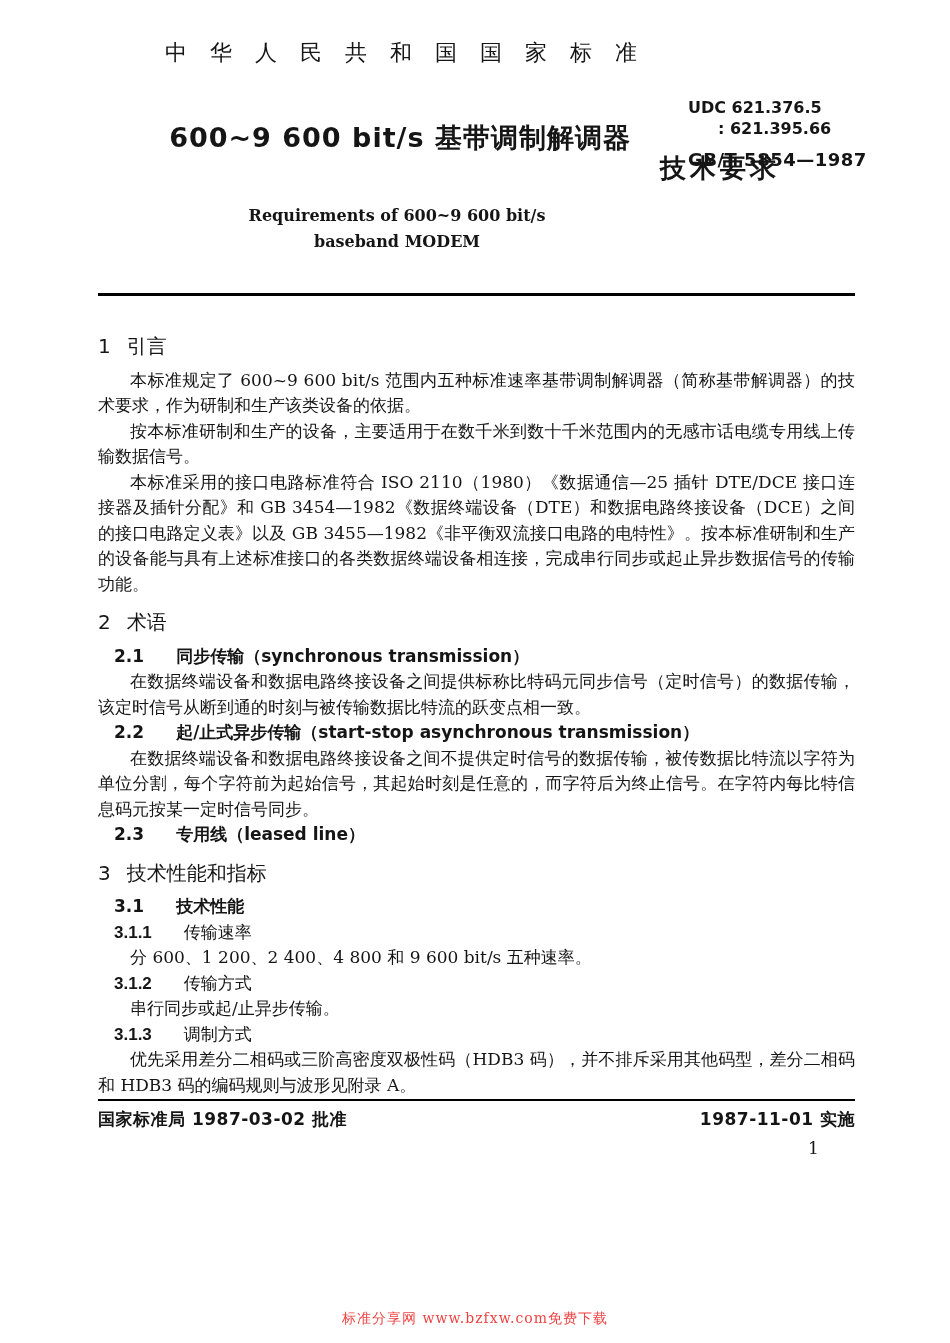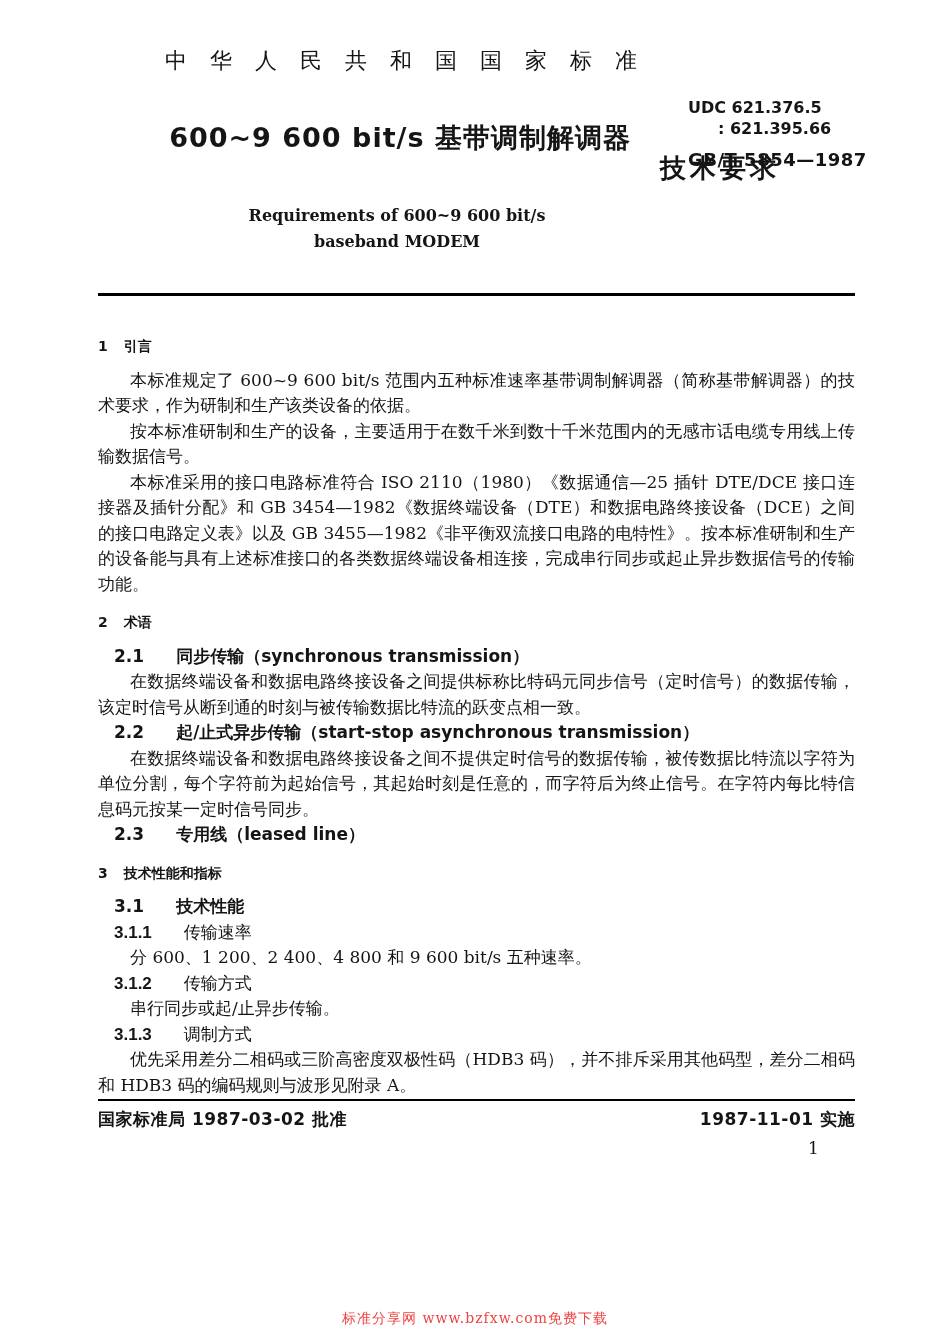--- a/index.html
+++ b/index.html
@@ -8,21 +8,21 @@
     width:950px;height:1343px;
     background:#ffffff;
     font-family:"DejaVu Serif","Liberation Serif",serif;
     color:#151515;
     overflow:hidden;
     margin:0 auto;
   }
 
   
   .gb-label{
-    position:absolute;top:46px;left:0;width:810px;
+    position:absolute;top:38px;left:0;width:810px;
     text-align:center;
     font-family:"DejaVu Sans","Liberation Sans",sans-serif;
     font-size:22px;font-weight:500;letter-spacing:8px;
     white-space:nowrap;
   }
   .title-cn1{
     position:absolute;top:120px;left:0;width:800px;
     text-align:center;
     font-family:"DejaVu Sans","Liberation Sans",sans-serif;
     font-size:27px;font-weight:700;letter-spacing:1px;
@@ -61,21 +61,21 @@
   .rule-bottom{top:1099px;height:2px;}
 
   
   .content{
     position:absolute;top:334px;left:98px;width:757px;
     font-size:17px;line-height:25.5px;
     text-align:justify;
   }
   .content .h1{
     font-family:"DejaVu Sans","Liberation Sans",sans-serif;
-    font-weight:700;font-size:14px;
+    font-weight:400;font-size:20px;
     margin:0 0 8px 0;
   }
   .content .h1.sp{margin-top:13px;}
   .content .h1 .ttl{margin-left:16px;}
   .content .h2{
     font-family:"DejaVu Sans","Liberation Sans",sans-serif;
     font-weight:700;font-size:17px;
     padding-left:16px;margin:0;
   }
   .content .h2 .ttl{margin-left:32px;}

